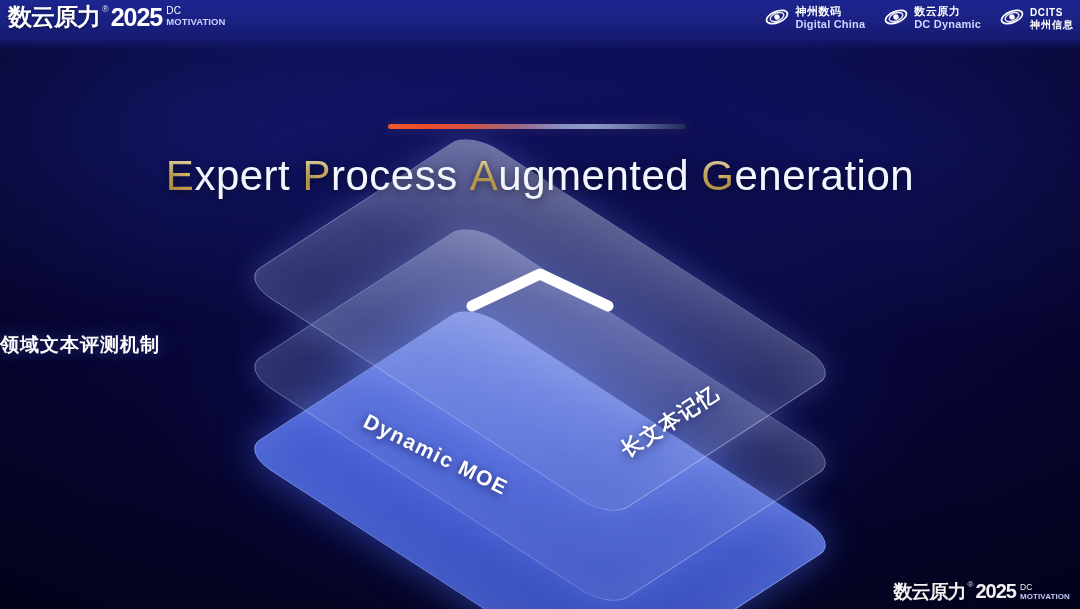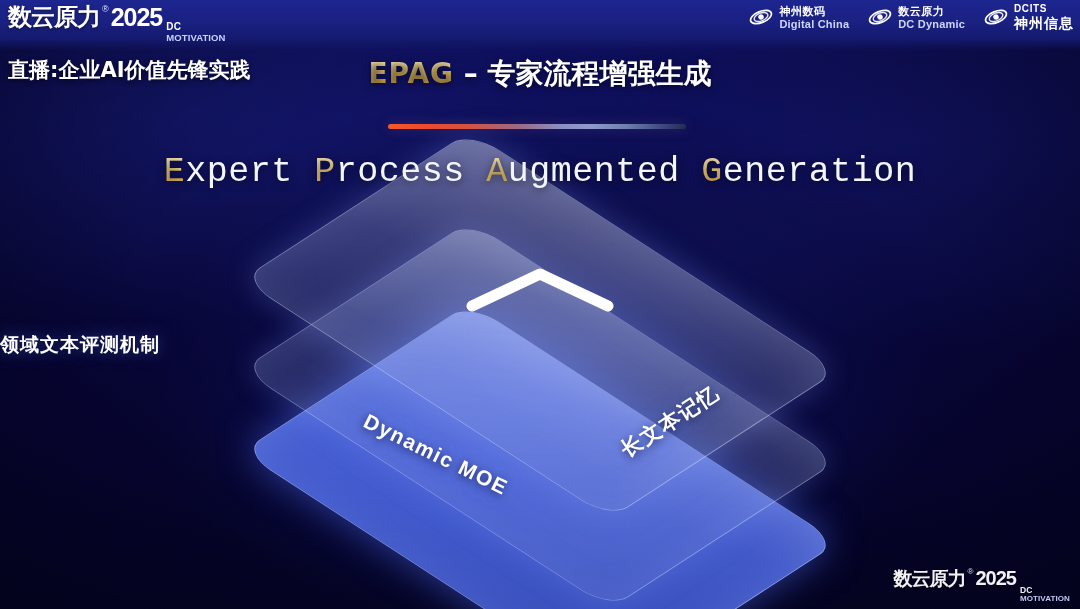--- a/index.html
+++ b/index.html
@@ -49,21 +49,21 @@
   }
   .brand-reg{ font-size:9px; color:#dfe4ff; line-height:14px; }
   .brand-year{
     font-size:25px; font-weight:bold; color:#ffffff; line-height:30px;
     letter-spacing:-1px; font-family:"Liberation Sans",sans-serif;
   }
   .brand-dc{
     display:flex; flex-direction:column; line-height:1;
     margin-left:2px; margin-top:4px;
   }
-  .brand-dc .dc{ font-size:10px; font-weight:bold; color:#ffffff; letter-spacing:.2px;margin-top:16px;}
+  .brand-dc .dc{ font-size:10px; font-weight:normal; color:#ffffff; letter-spacing:.2px;}
   .brand-dc .mot{ font-size:9.5px; font-weight:bold; color:#c9d2ff; letter-spacing:.1px; margin-top:1px;}
 
   
   .live-label{
     position:absolute; left:8px; top:56px; z-index:8;
     font-family:"DejaVu Sans","Liberation Sans",sans-serif;
     font-size:21px; font-weight:bold; color:#ffffff;
     letter-spacing:0px;
     text-shadow:0 2px 5px rgba(0,0,0,.65);
   }
@@ -107,22 +107,22 @@
       #f25a2a 0%, #ef4a2d 12%, #d6523f 26%,
       #9b6a86 44%, #8a8fc4 58%, #8e9ccd 68%,
       #6f7fae 80%, #3e4a80 92%, #222c55 100%);
     box-shadow:0 0 12px rgba(120,90,140,.35);
   }
 
   
   .subtitle{
     position:absolute; left:0; right:0; top:152px; z-index:7;
     text-align:center; white-space:nowrap;
-    font-family:Liberation Mono, monospace;
-    font-size:35px; font-weight:normal; letter-spacing:.5px;
+    font-family:Liberation Sans, sans-serif;
+    font-size:42px; font-weight:normal; letter-spacing:.5px;
     text-shadow:0 2px 9px rgba(0,0,0,.55);
   }
   .subtitle .cap{
     background:linear-gradient(180deg,#fff6d0 0%,#f0cd72 48%,#cda03b 100%);
     -webkit-background-clip:text; background-clip:text; color:transparent;
   }
   .subtitle .rest{ color:#f4f6ff; }
 
   
   .stack{ position:absolute; left:0; right:0; top:222px; height:340px; z-index:5; }
@@ -210,21 +210,20 @@
   <div class="brand">
     <span class="brand-cn">数云原力</span>
     <span class="brand-reg">®</span>
     <span class="brand-year">2025</span>
     <span class="brand-dc">
       <span class="dc">DC</span>
       <span class="mot">MOTIVATION</span>
     </span>
   </div>
 
-  <div class="live-label">直播:企业AI价值先锋实践</div>
 
   <div class="partners">
 
     <div class="plogo">
       <span class="swirl">
         <svg viewBox="0 0 40 40" width="26" height="26">
           <g transform="rotate(-22 20 20)">
             <ellipse cx="20" cy="20" rx="17" ry="8.5" fill="none" stroke="#ffffff" stroke-width="2.6"></ellipse>
             <path d="M9 20 a11 6 0 1 1 22 0 a11 6 0 1 1 -22 0" fill="none" stroke="#ffffff" stroke-width="2.2" opacity=".9"></path>
             <circle cx="20" cy="20" r="4.2" fill="#ffffff"></circle>
@@ -258,29 +257,26 @@
         <svg viewBox="0 0 40 40" width="26" height="26">
           <g transform="rotate(-22 20 20)">
             <ellipse cx="20" cy="20" rx="17" ry="8.5" fill="none" stroke="#ffffff" stroke-width="2.6"></ellipse>
             <path d="M9 20 a11 6 0 1 1 22 0 a11 6 0 1 1 -22 0" fill="none" stroke="#ffffff" stroke-width="2.2" opacity=".9"></path>
             <circle cx="20" cy="20" r="4.2" fill="#ffffff"></circle>
           </g>
         </svg>
       </span>
       <span class="ptext rev">
         <span class="p-en" style="font-size:10px;color:#fff;letter-spacing:.6px;margin-top:0">DCITS</span>
-        <span class="p-cn" style="font-size:14px;margin-top:2px">神州信息</span>
+        <span class="p-cn" style="font-size:10px;margin-top:2px">神州信息</span>
       </span>
     </div>
 
   </div>
 
-  <div class="headline">
-    <span class="gold">EPAG</span><span class="wht"> – </span><span class="wht">专家流程增强生成</span>
-  </div>
 
   <div class="divider"></div>
 
   <div class="subtitle">
     <span class="cap">E</span><span class="rest">xpert</span><span class="rest">&nbsp;</span><span class="cap">P</span><span class="rest">rocess</span><span class="rest">&nbsp;</span><span class="cap">A</span><span class="rest">ugmented</span><span class="rest">&nbsp;</span><span class="cap">G</span><span class="rest">eneration</span>
   </div>
 
   <div class="stack">
 
     <div class="plate p3">

